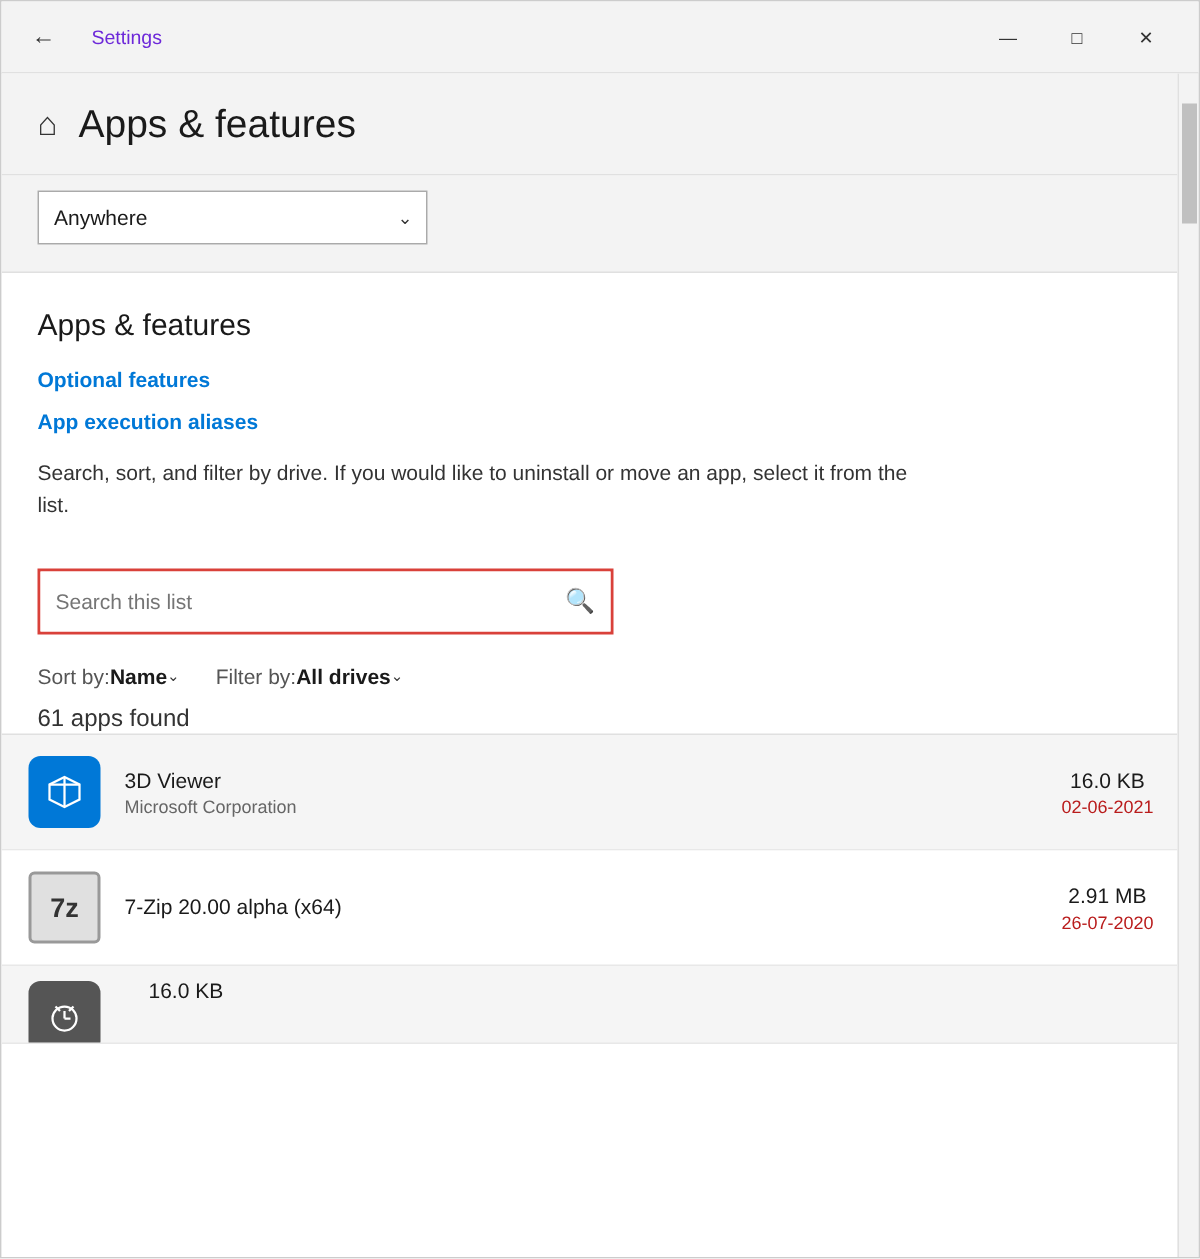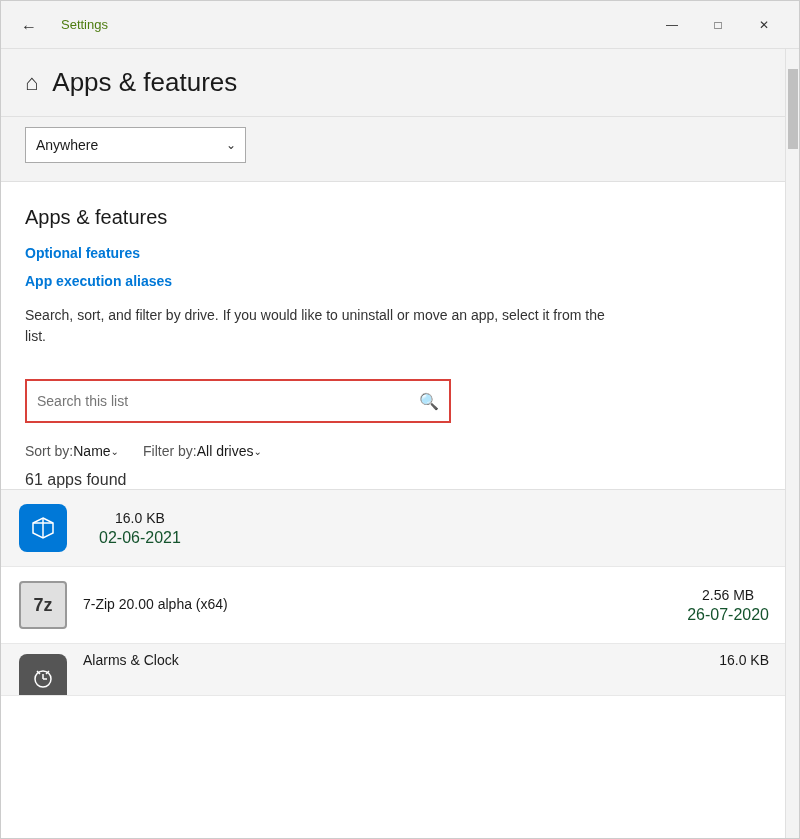--- a/index.html
+++ b/index.html
@@ -33,21 +33,21 @@
     }
 
     .title-bar-left {
       display: flex;
       align-items: center;
       gap: 16px;
     }
 
     .title-bar-title {
       font-size: 13px;
-      color: #4d7c0f;
+      color: #6d28d9;
       font-weight: 400;
     }
 
     .title-bar-controls {
       display: flex;
       gap: 0;
     }
 
     .title-btn {
       width: 46px;
@@ -112,21 +112,21 @@
 
     
     .dropdown-area {
       background: #f3f3f3;
       padding: 10px 24px 18px 24px;
       border-bottom: 1px solid #e0e0e0;
     }
 
     .dropdown-wrapper {
       position: relative;
-      width: 221px;
+      width: 260px;
     }
 
     .dropdown-wrapper select {
       width: 100%;
       height: 36px;
       border: 1px solid #aaa;
       background: #fff;
       padding: 0 10px;
       font-size: 14px;
       appearance: none;
@@ -171,21 +171,21 @@
       color: #333;
       margin-top: 16px;
       margin-bottom: 32px;
       line-height: 1.5;
       max-width: 600px;
     }
 
     
     .search-box-wrapper {
       position: relative;
-      width: 426px;
+      width: 384px;
       margin-bottom: 20px;
       border: 2px solid #d9413a;
     }
 
     .search-box-input {
       width: 100%;
       height: 40px;
       padding: 0 40px 0 10px;
       font-size: 14px;
       border: none;
@@ -220,21 +220,21 @@
       gap: 0;
       cursor: pointer;
     }
 
     .sort-filter-label {
       color: #555;
     }
 
     .sort-filter-value {
       color: #1a1a1a;
-      font-weight: 400;
+      font-weight: 700;
     }
 
     .chevron-small {
       font-size: 10px;
       color: #333;
     }
 
     
     .apps-count {
       font-size: 16px;
@@ -331,22 +331,22 @@
       margin-left: 16px;
     }
 
     .app-size {
       font-size: 14px;
       color: #1a1a1a;
       margin-bottom: 3px;
     }
 
     .app-date {
-      font-size: 16px;
-      color: #14532d;
+      font-size: 12px;
+      color: #b91c1c;
     }
 
     
     .main-panel::-webkit-scrollbar {
       width: 14px;
     }
     .main-panel::-webkit-scrollbar-track {
       background: #f3f3f3;
     }
     .main-panel::-webkit-scrollbar-thumb {
@@ -446,58 +446,59 @@
           <div class="app-icon-wrapper">
             <div class="app-icon-3d">
 
               <svg width="28" height="28" viewBox="0 0 28 28" fill="none">
                 <polygon points="14,4 24,9 24,19 14,24 4,19 4,9" fill="none" stroke="white" stroke-width="1.5"></polygon>
                 <line x1="14" y1="4" x2="14" y2="24" stroke="white" stroke-width="1.5"></line>
                 <line x1="4" y1="9" x2="24" y2="9" stroke="white" stroke-width="1.5"></line>
               </svg>
             </div>
           </div>
+          <div class="app-info">
+            <div class="app-name">3D Viewer</div>
+            <div class="app-publisher">Microsoft Corporation</div>
+          </div>
           <div class="app-meta">
             <div class="app-size">16.0 KB</div>
             <div class="app-date">02-06-2021</div>
           </div>
         </div>
 
         <div class="app-item white-bg">
           <div class="app-icon-wrapper">
             <div class="app-icon-7zip">
               <span style="font-size:18px; font-weight:bold; color:#333;">7z</span>
             </div>
           </div>
           <div class="app-info">
             <div class="app-name">7-Zip 20.00 alpha (x64)</div>
             <div class="app-publisher"></div>
           </div>
           <div class="app-meta">
-            <div class="app-size">2.56 MB</div>
+            <div class="app-size">2.91 MB</div>
             <div class="app-date">26-07-2020</div>
           </div>
         </div>
 
         <div class="app-item" style="min-height:48px; padding-top:8px; padding-bottom:0; overflow:hidden; height:52px; align-items:flex-start;">
           <div class="app-icon-wrapper">
             <div class="app-icon-alarm">
 
               <svg width="26" height="26" viewBox="0 0 26 26" fill="none">
                 <circle cx="13" cy="14" r="8" stroke="white" stroke-width="1.5" fill="none"></circle>
                 <line x1="13" y1="14" x2="13" y2="9" stroke="white" stroke-width="1.5"></line>
                 <line x1="13" y1="14" x2="17" y2="14" stroke="white" stroke-width="1.5"></line>
                 <line x1="7" y1="6" x2="10" y2="9" stroke="white" stroke-width="1.5"></line>
                 <line x1="19" y1="6" x2="16" y2="9" stroke="white" stroke-width="1.5"></line>
               </svg>
             </div>
           </div>
-          <div class="app-info">
-            <div class="app-name">Alarms &amp; Clock</div>
-          </div>
           <div class="app-meta">
             <div class="app-size">16.0 KB</div>
           </div>
         </div>
 
       </div>
 
     </div>
 
     <div class="scrollbar-outer">

